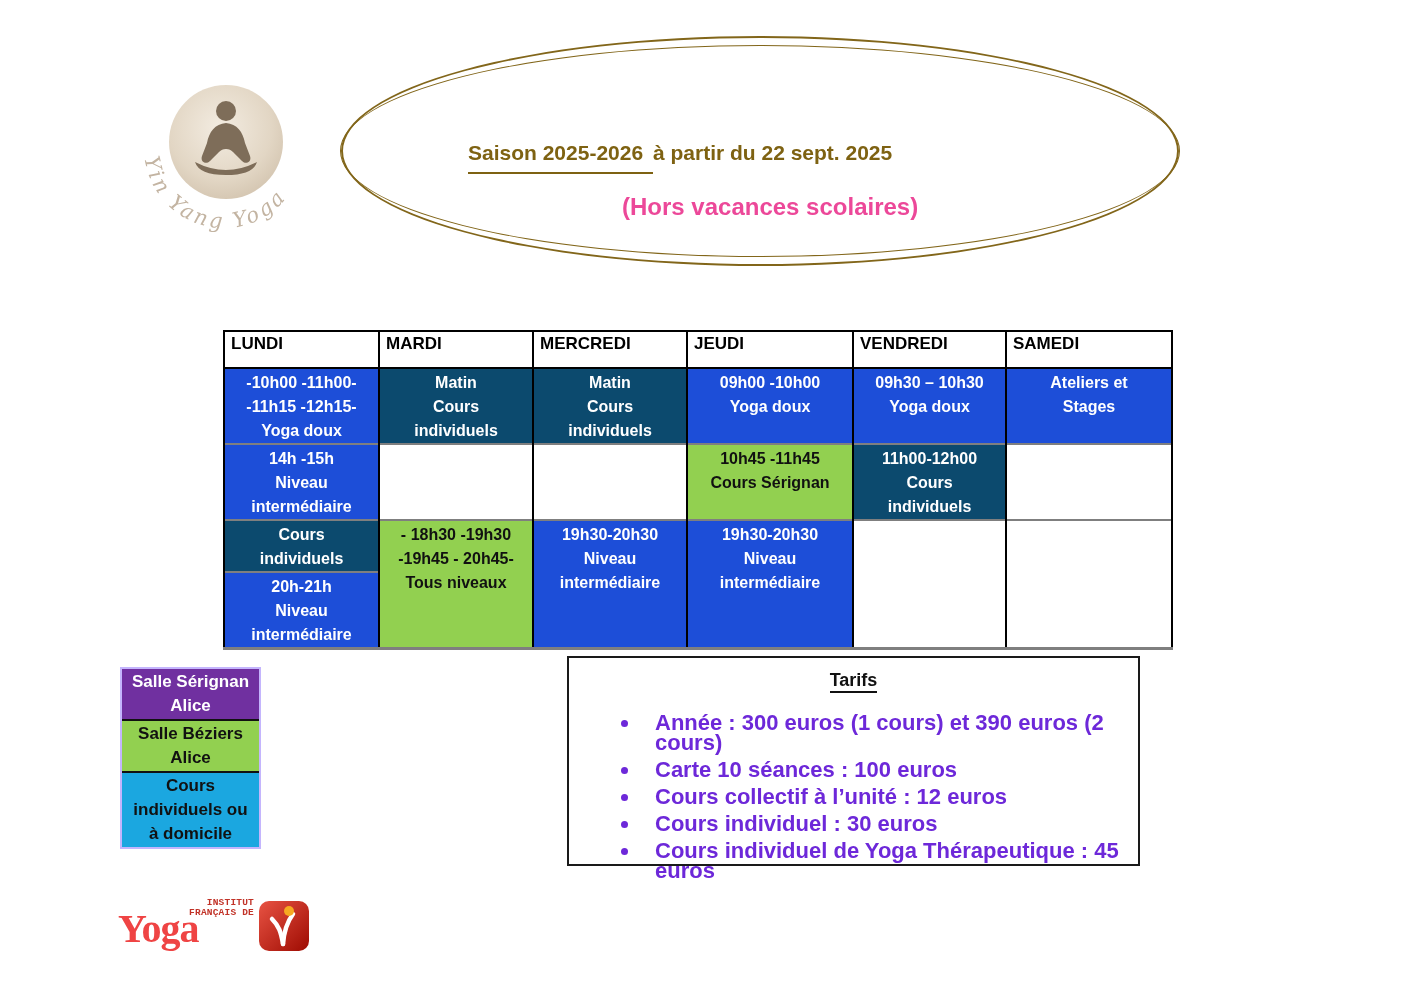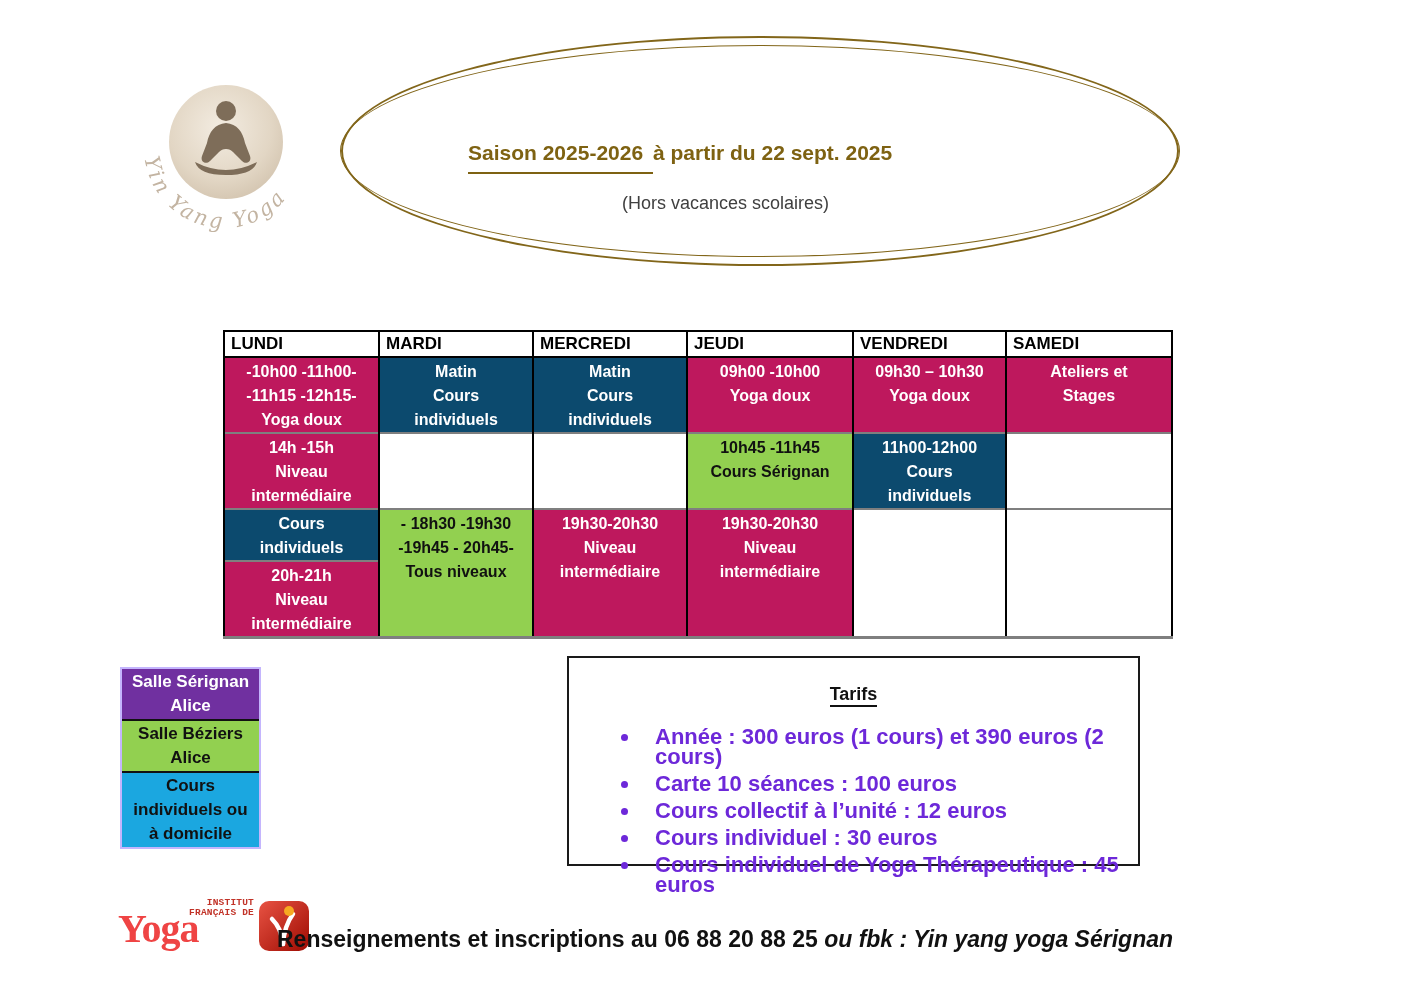--- a/index.html
+++ b/index.html
@@ -22,46 +22,46 @@
     position:absolute; left:341px; top:76px; width:838px; text-align:center;
     color:#7E6212; font-size:29px; font-weight:bold;
   }
   .hdr-title span { border-bottom:3px solid #7E6212; padding-bottom:3px; }
   .hdr-line2 {
     position:absolute; left:468px; top:141px; color:#7E6212;
     font-size:21px; font-weight:bold; white-space:nowrap;
   }
   .hdr-line2 .u { border-bottom:2px solid #7E6212; padding-bottom:8px; padding-right:4px; }
   .hdr-line3 {
-    position:absolute; left:622px; top:193px; color:#404040;
-    font-size:18px; font-weight:normal; white-space:nowrap;
+    position:absolute; left:622px; top:193px; color:#ec4899;
+    font-size:24px; font-weight:bold; white-space:nowrap;
   }
 
   
   .yylogo { position:absolute; left:136px; top:82px; }
 
   
   table.sched {
     position:absolute; left:223px; top:330px; width:948px;
     border-collapse:collapse; table-layout:fixed;
     border:2px solid #000; border-bottom:3px solid #7f7f7f;
   }
   table.sched td {
     border-left:2px solid #000; border-right:2px solid #000;
     padding:2px 0 0 0; vertical-align:top; text-align:center;
     font-size:16px; font-weight:bold; line-height:24px; white-space:pre-line;
     overflow:hidden;
   }
   table.sched tr.hdr td {
-    border:2px solid #000; text-align:left; padding:0 0 0 6px;
+    border:2px solid #000; text-align:left; padding:0 0 11px 6px;
     font-size:17px; line-height:24px; color:#000; background:#fff;
     vertical-align:middle;
   }
   table.sched tr.sep td { border-top:2.5px solid #7f7f7f; }
-  td.purple { background:#be185d; color:#fff; }
+  td.purple { background:#1d4ed8; color:#fff; }
   td.blue   { background:#0c4a6e; color:#fff; }
   td.green  { background:#92D050; color:#111; }
   td.white  { background:#fff; }
   td.mid    { vertical-align:middle; padding-top:0; }
   td.small  { font-size:14.5px; }
 
   
   .legend { position:absolute; left:120px; top:667px; width:141px; border:2px solid #c4b5fd; }
   .legend .box {
     text-align:center; font-weight:bold; font-size:17px; line-height:24px;
@@ -71,21 +71,21 @@
   .lg-purple { background:#7030A0; color:#fff; }
   .lg-green  { background:#92D050; color:#111; }
   .lg-blue   { background:#1BA7E0; color:#111; }
 
   
   .tarifs {
     position:absolute; left:567px; top:656px; width:573px; height:210px;
     border:2px solid #1a1a1a; background:#fff;
   }
   .tarifs-title {
-    margin-top:26px; text-align:center; font-size:18px; font-weight:bold; color:#111;
+    margin-top:12px; text-align:center; font-size:18px; font-weight:bold; color:#111;
   }
   .tarifs-title span { border-bottom:2px solid #111; padding-bottom:1px; }
   ul.tarifs-list { margin:22px 0 0 0; padding-left:72px; list-style:disc; }
   ul.tarifs-list li {
     font-size:22px; font-weight:bold; color:#6d28d9; margin-bottom:7px; line-height:20px;
     padding-left:14px;
   }
 
   
   .ify { position:absolute; left:110px; top:893px; width:160px; height:70px; }
@@ -247,17 +247,14 @@
       </defs>
       <rect x="1" y="1" width="50" height="50" rx="10" fill="url(#gradRed)"></rect>
       <g fill="none" stroke="#ffffff" stroke-width="4.5" stroke-linecap="round">
         <path d="M25 44 C23 32 21 26 14 19"></path>
         <path d="M25 44 C26 31 29 22 35 14"></path>
       </g>
       <circle cx="31" cy="11" r="5" fill="#f6a821"></circle>
     </svg>
   </div>
 
-  <div class="footer-info">
-    <span>Renseignements et inscriptions au  06 88 20 88 25 </span><span class="it">ou fbk : Yin yang yoga Sérignan</span>
-  </div>
 
 </div>
 
 </body></html>

